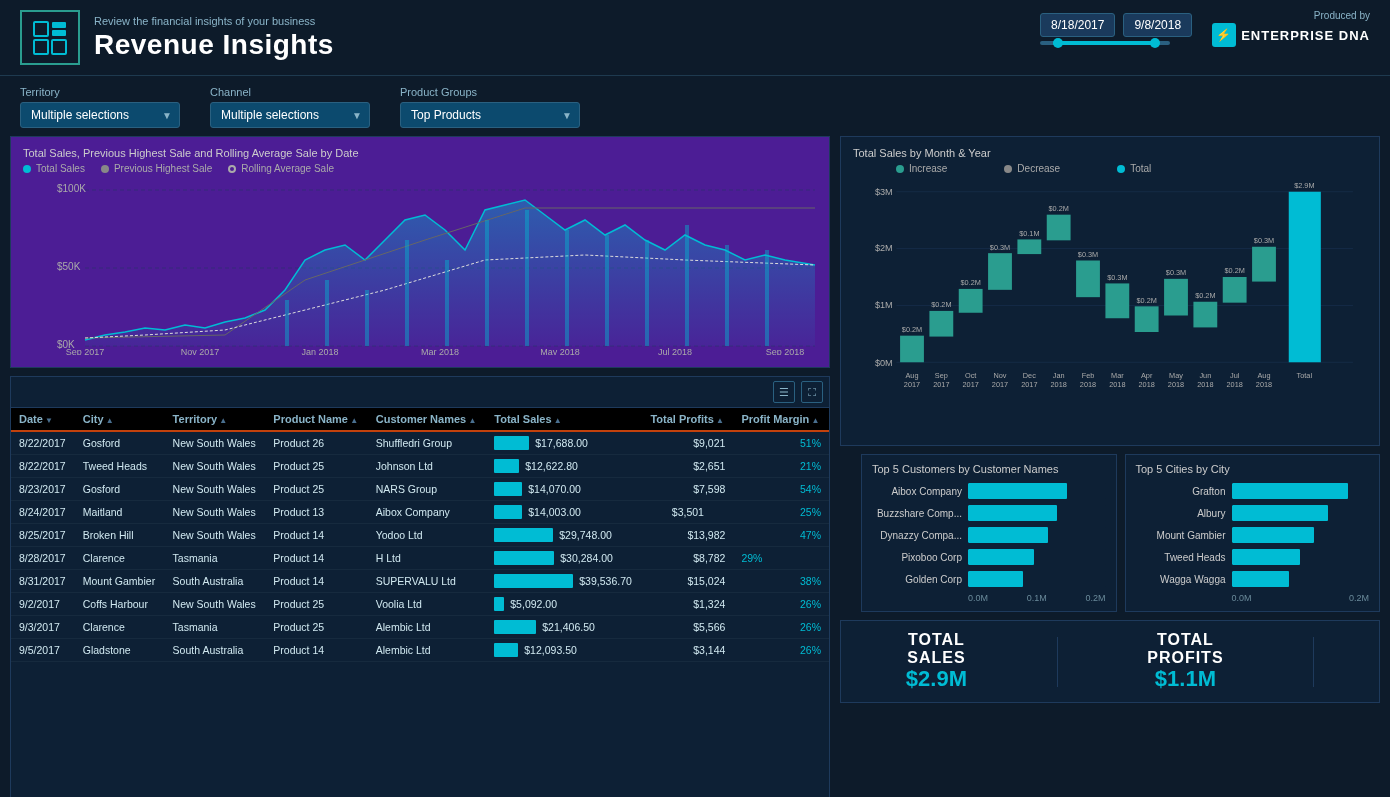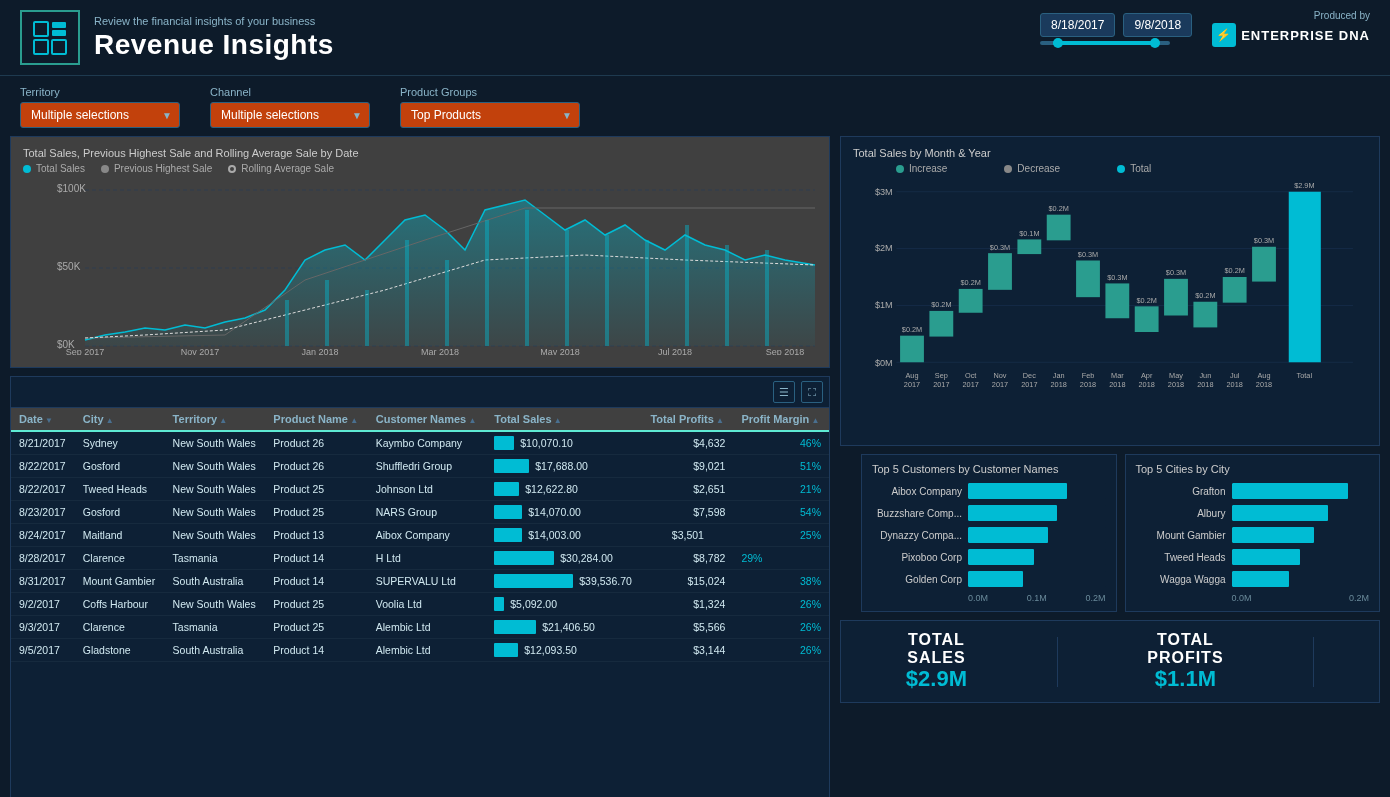--- a/index.html
+++ b/index.html
@@ -129,21 +129,21 @@
       padding: 10px 20px 8px;
       gap: 30px;
       background: #0d1b2a;
     }
     .filter-group { display: flex; flex-direction: column; gap: 4px; }
     .filter-label {
       font-size: 11px;
       color: #8ab4c8;
     }
     .filter-select {
-      background: #c2410c;
+      background: #0c4a6e;
       border: 1px solid #2a6080;
       border-radius: 3px;
       color: #fff;
       padding: 5px 30px 5px 10px;
       font-size: 12px;
       appearance: none;
       cursor: pointer;
       position: relative;
       min-width: 160px;
     }
@@ -173,21 +173,21 @@
     
     .left-col {
       flex: 0 0 820px;
       display: flex;
       flex-direction: column;
       gap: 8px;
     }
 
     
     .line-chart-section {
-      background: #404040;
+      background: #4c1d95;
       border: 1px solid #1e3a5c;
       padding: 10px 12px;
       position: relative;
     }
     .chart-title {
       font-size: 11px;
       color: #ccc;
       margin-bottom: 4px;
     }
     .chart-legend {
@@ -246,22 +246,22 @@
       cursor: pointer;
       font-size: 11px;
       border-radius: 2px;
     }
     .data-table {
       width: 100%;
       border-collapse: collapse;
       font-size: 10.5px;
     }
     .data-table thead tr {
-      background: #404040;
-      border-bottom: 2px solid #5eead4;
+      background: #000000;
+      border-bottom: 2px solid #c2410c;
     }
     .data-table th {
       padding: 5px 8px;
       text-align: left;
       color: #8ab4c8;
       font-weight: 600;
       font-size: 11px;
       cursor: pointer;
     }
     .data-table th:after { content: ' ▲'; font-size: 8px; color: #4a7090; }
@@ -565,35 +565,20 @@
               <th>City</th>
               <th>Territory</th>
               <th>Product Name</th>
               <th>Customer Names</th>
               <th>Total Sales</th>
               <th>Total Profits</th>
               <th>Profit Margin</th>
             </tr>
           </thead>
           <tbody id="table-body">
-          <tr>
-    <td>8/21/2017</td>
-    <td>Sydney</td>
-    <td>New South Wales</td>
-    <td>Product 26</td>
-    <td>Kaymbo Company</td>
-    <td>
-      <div class="sales-bar-cell">
-        <div class="sales-bar" style="width:20px;"></div>
-        $10,070.10
-      </div>
-    </td>
-    <td style="text-align:right;">$4,632</td>
-    <td class="profit-pct" style="text-align:right; color:#00bcd4;">46%</td>
-  </tr>
               <tr>
     <td>8/22/2017</td>
     <td>Gosford</td>
     <td>New South Wales</td>
     <td>Product 26</td>
     <td>Shuffledri Group</td>
     <td>
       <div class="sales-bar-cell">
         <div class="sales-bar" style="width:35px;"></div>
         $17,688.00
@@ -639,20 +624,35 @@
     <td>Product 13</td>
     <td>Aibox Company</td>
     <td>
       <div class="sales-bar-cell">
         <div class="sales-bar" style="width:28px;"></div>
         $14,003.00
       </div>
     </td>
     <td style="text-align:center;">$3,501</td>
     <td class="profit-pct" style="text-align:right; color:#00bcd4;">25%</td>
+  </tr>
+              <tr>
+    <td>8/25/2017</td>
+    <td>Broken Hill</td>
+    <td>New South Wales</td>
+    <td>Product 14</td>
+    <td>Yodoo Ltd</td>
+    <td>
+      <div class="sales-bar-cell">
+        <div class="sales-bar" style="width:59px;"></div>
+        $29,748.00
+      </div>
+    </td>
+    <td style="text-align:right;">$13,982</td>
+    <td class="profit-pct" style="text-align:right; color:#00bcd4;">47%</td>
   </tr>
               <tr>
     <td>8/28/2017</td>
     <td>Clarence</td>
     <td>Tasmania</td>
     <td>Product 14</td>
     <td>H Ltd</td>
     <td>
       <div class="sales-bar-cell">
         <div class="sales-bar" style="width:60px;"></div>

